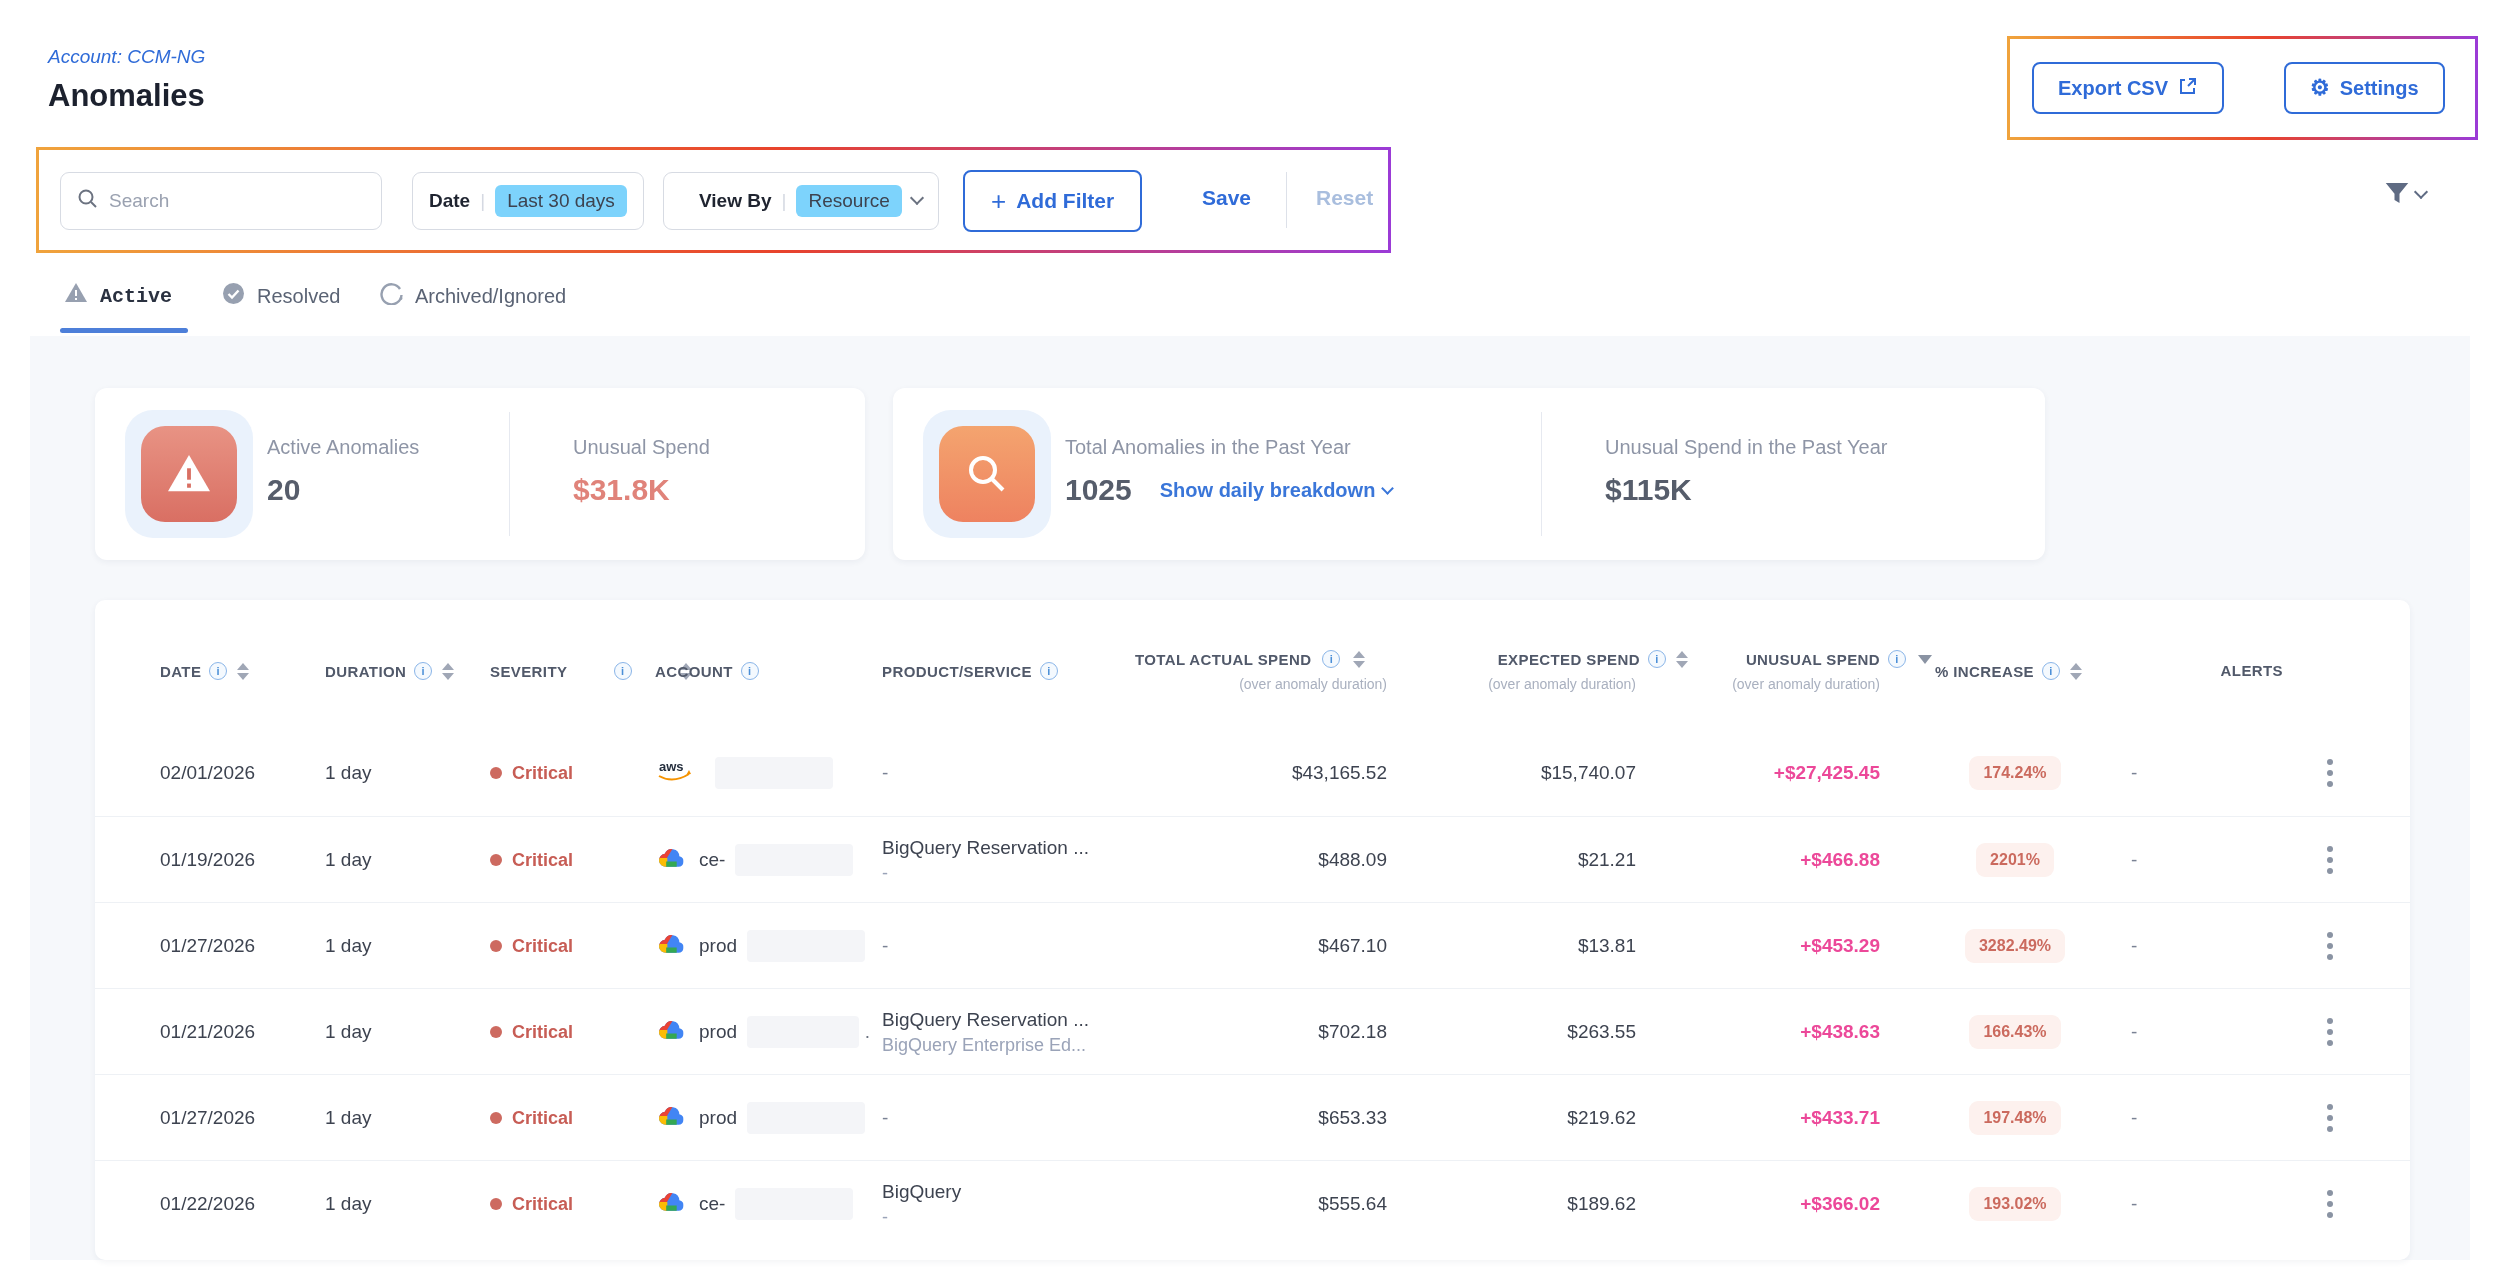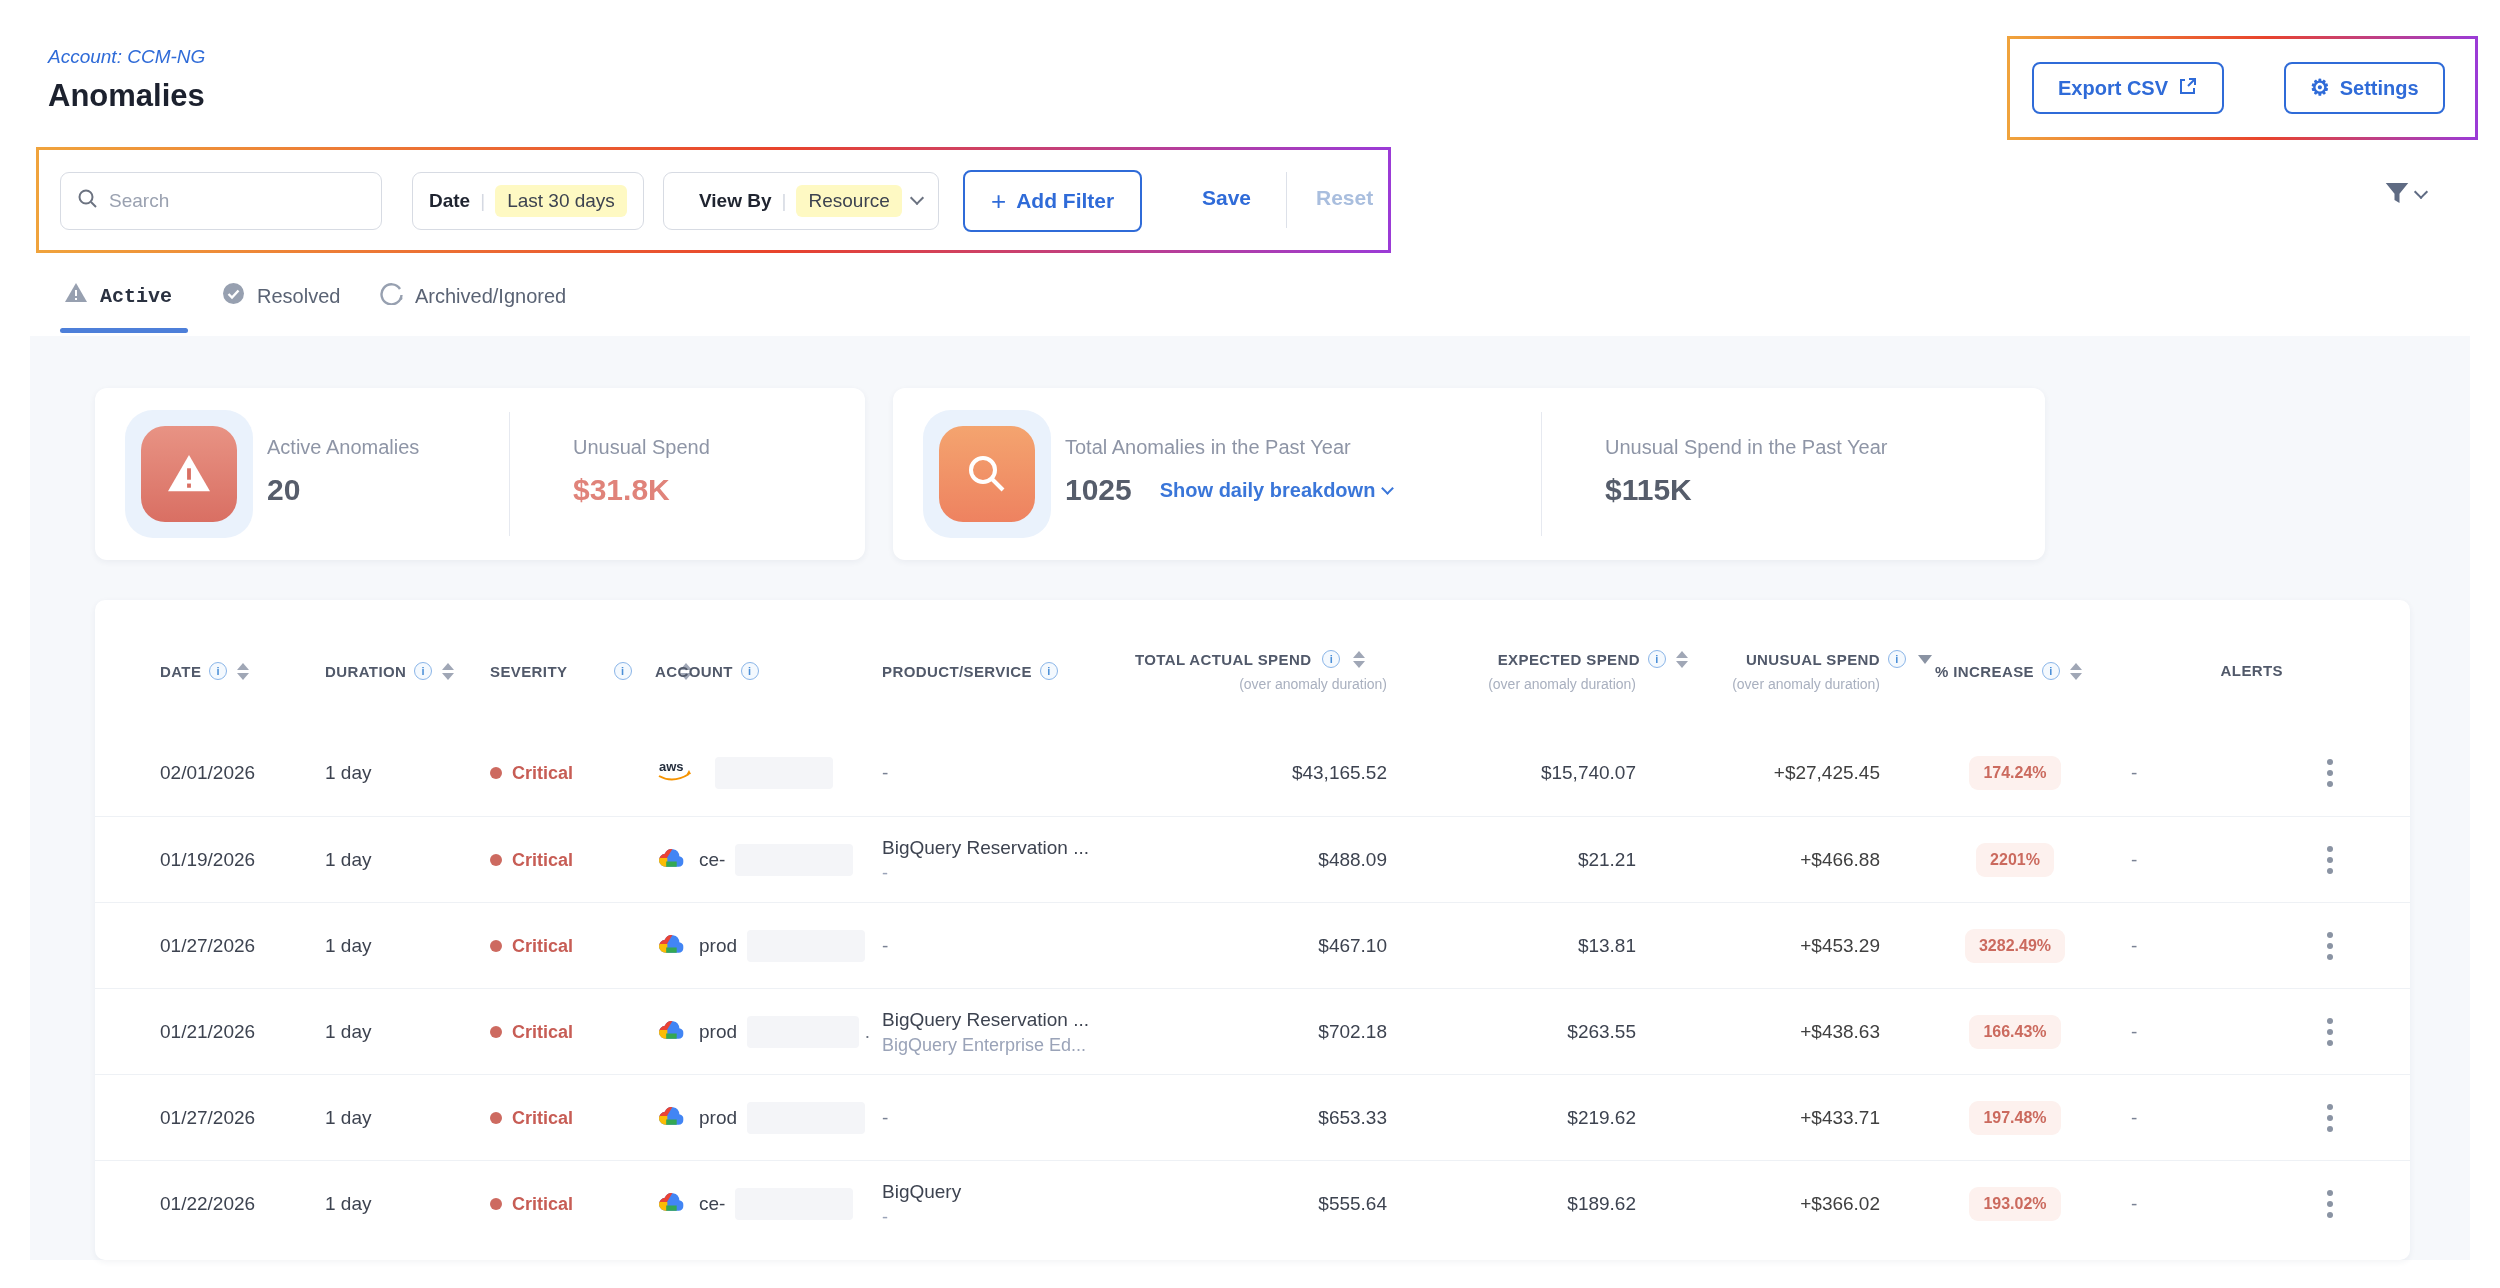--- a/index.html
+++ b/index.html
@@ -24,21 +24,21 @@
 
   
   .pill { position:absolute; top:172px; height:58px; background:#fff; border:1px solid #d7dbe3;
           border-radius:9px; display:flex; align-items:center; padding:0 16px; gap:10px; }
   #search-box { left:60px; width:322px; }
   #search-box input { border:none; outline:none; font-size:19px; width:230px; color:#3d4350;
                       font-family:"Liberation Sans", sans-serif; background:transparent; }
   #search-box input::placeholder { color:#9aa1b0; }
   .pill-label { font-weight:bold; color:#1f2430; font-size:19px; }
   .pill-sep { color:#d5d9e2; font-size:19px; }
-  .chip { background:#fef9c3; border-radius:6px; padding:5px 12px; font-size:19px; color:#3d4350; }
+  .chip { background:#7dd3fc; border-radius:6px; padding:5px 12px; font-size:19px; color:#3d4350; }
   #date-pill { left:412px; }
   #viewby-pill { left:663px;padding-left:35px; }
   .chev { width:10px; height:10px; border-right:2px solid #6b7280; border-bottom:2px solid #6b7280;
           transform:rotate(45deg); margin-top:-6px; }
   #add-filter-btn { left:963px; top:170px; height:62px; padding:0 26px; display:inline-flex; align-items:center;
           gap:10px; border:2px solid #2f6bd8; border-radius:8px; background:#fff; color:#2f6bd8;
           font-size:21px; font-weight:bold; cursor:pointer; }
   .plus { font-size:26px; font-weight:normal; line-height:1; }
   #save-link { left:1202px; top:186px; font-size:21px; font-weight:bold; color:#2f6bd8; cursor:pointer; }
   #save-reset-sep { left:1286px; top:172px; width:1px; height:56px; background:#dde1e9; }
@@ -92,21 +92,21 @@
         border-top:9px solid #8a93a3; display:inline-block; margin-left:4px; }
 
   .row { position:absolute; left:0; width:2315px; height:86px; border-top:1px solid #eef1f5; }
   .cell { position:absolute; top:0; height:86px; display:flex; align-items:center; font-size:19px; color:#3d4350; }
   .cell.right { justify-content:flex-end; }
   .sev-dot { width:12px; height:12px; border-radius:50%; background:#cd6a60; margin-right:10px; }
   .sev-text { color:#c75d55; font-weight:bold; font-size:18px; }
   .redact { display:inline-block; width:118px; height:32px; background:#f4f5f8; border-radius:4px; margin-left:10px; }
   .prod-l1 { font-size:19px; color:#3d4350; }
   .prod-l2 { font-size:18px; color:#9aa3b8; margin-top:4px; }
-  .unusual { color:#404040; font-weight:normal; }
+  .unusual { color:#ec4899; font-weight:bold; }
   .pct-pill { background:#fdf1ee; color:#cb6a5e; font-weight:bold; font-size:16px; border-radius:9px;
         padding:8px 14px; }
   .kebab { display:flex; flex-direction:column; gap:5px; cursor:pointer; padding:6px; }
   .kebab i { width:6px; height:6px; border-radius:50%; background:#8a93a3; }
   .dash { color:#7a8294; }
 </style>
 </head>
 <body>
 
 <div class="abs" id="breadcrumb">Account: CCM-NG</div>

